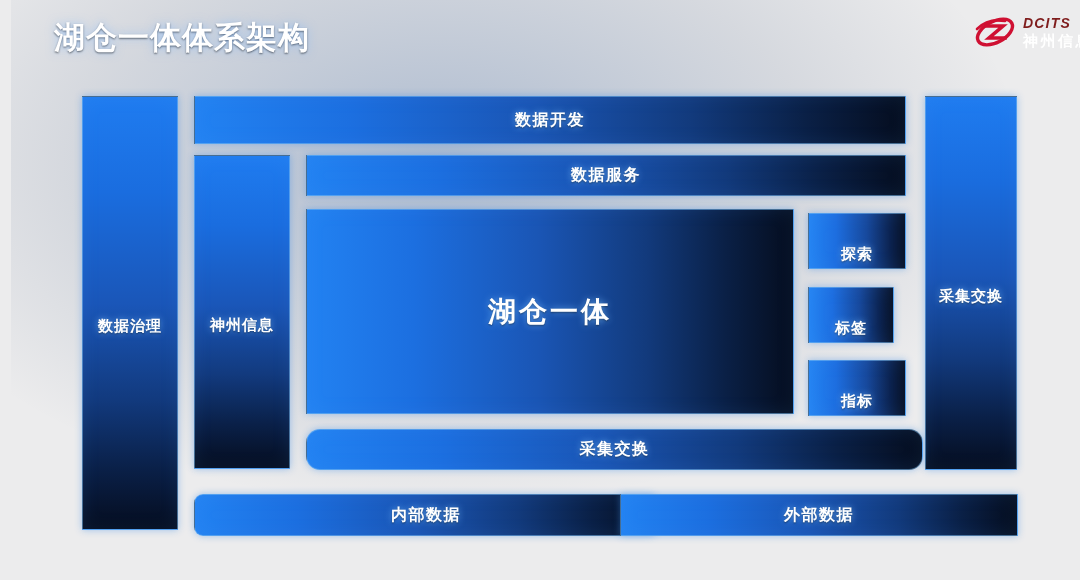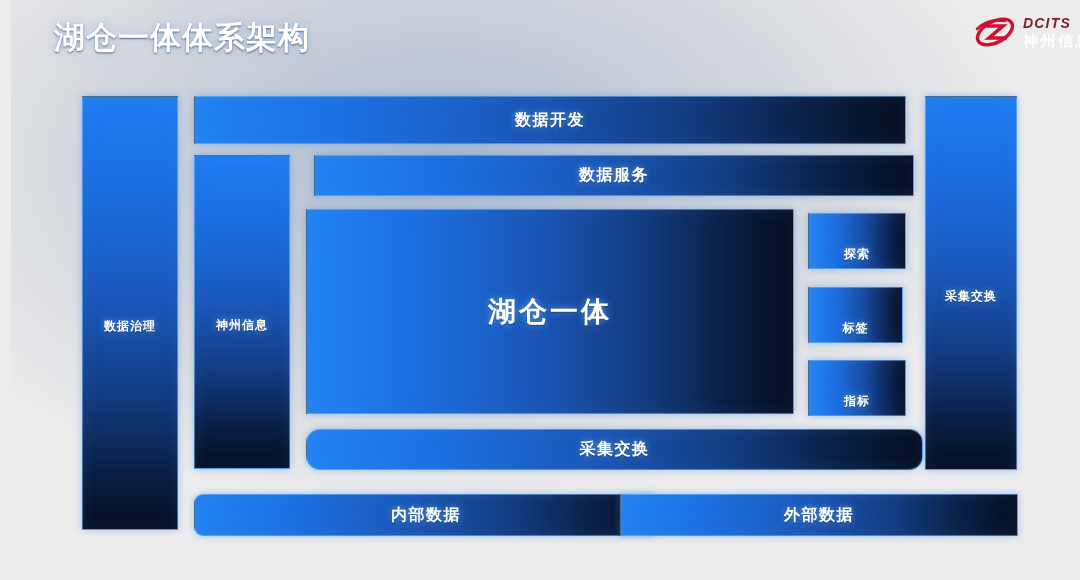--- a/index.html
+++ b/index.html
@@ -100,36 +100,36 @@
   
   .grad-h {
     background: linear-gradient(to right, #2282f2 0%, #1c6fe0 22%, #1a55b4 48%, #123a7c 70%, #0a2046 86%, #050d1e 100%);
   }
   
   .grad-h-s {
     background: linear-gradient(to right, #2484f3 0%, #1d6ee0 28%, #17499d 60%, #0c2452 84%, #050d20 100%);
   }
 
   
-  .f-sm  { font-size: 12px; letter-spacing: 1px; margin-top: 27px; }
+  .f-sm  { font-size: 15px; letter-spacing: 1px; margin-top: 27px; }
   .f-md  { font-size: 16px; letter-spacing: 1.5px; }
   .f-lg  { font-size: 28px; letter-spacing: 3px; }
 
   
   #col-governance   { left: 82px;  top: 96px;  width: 96px;  height: 434px; }
   #col-development  { left: 194px; top: 155px; width: 96px;  height: 314px; }
   #col-ops          { left: 925px; top: 96px;  width: 92px;  height: 374px; }
 
   #bar-portal       { left: 194px; top: 96px;  width: 712px; height: 48px; }
-  #bar-service      { left: 306px; top: 155px; width: 600px; height: 41px; margin-left: 8px; }
+  #bar-service      { left: 306px; top: 155px; width: 600px; height: 41px; }
   #box-lakehouse    { left: 306px; top: 209px; width: 488px; height: 205px; }
   #bar-collect      { left: 306px; top: 429px; width: 617px; height: 41px; border-radius: 14px; }
 
   #box-explore      { left: 808px; top: 213px; width: 98px;  height: 56px; }
-  #box-tag          { left: 808px; top: 287px; width: 95px;  height: 56px; }
+  #box-tag          { left: 808px; top: 287px; width: 86px;  height: 56px; }
   #box-metric       { left: 808px; top: 360px; width: 98px;  height: 56px; }
 
   #bar-internal     { left: 194px; top: 494px; width: 464px; height: 42px; border-radius: 9px; }
   #bar-external     { left: 620px; top: 494px; width: 398px; height: 42px; }
 </style>
 </head>
 <body>
 
 <div id="slide">
   <div class="canvas"></div>

